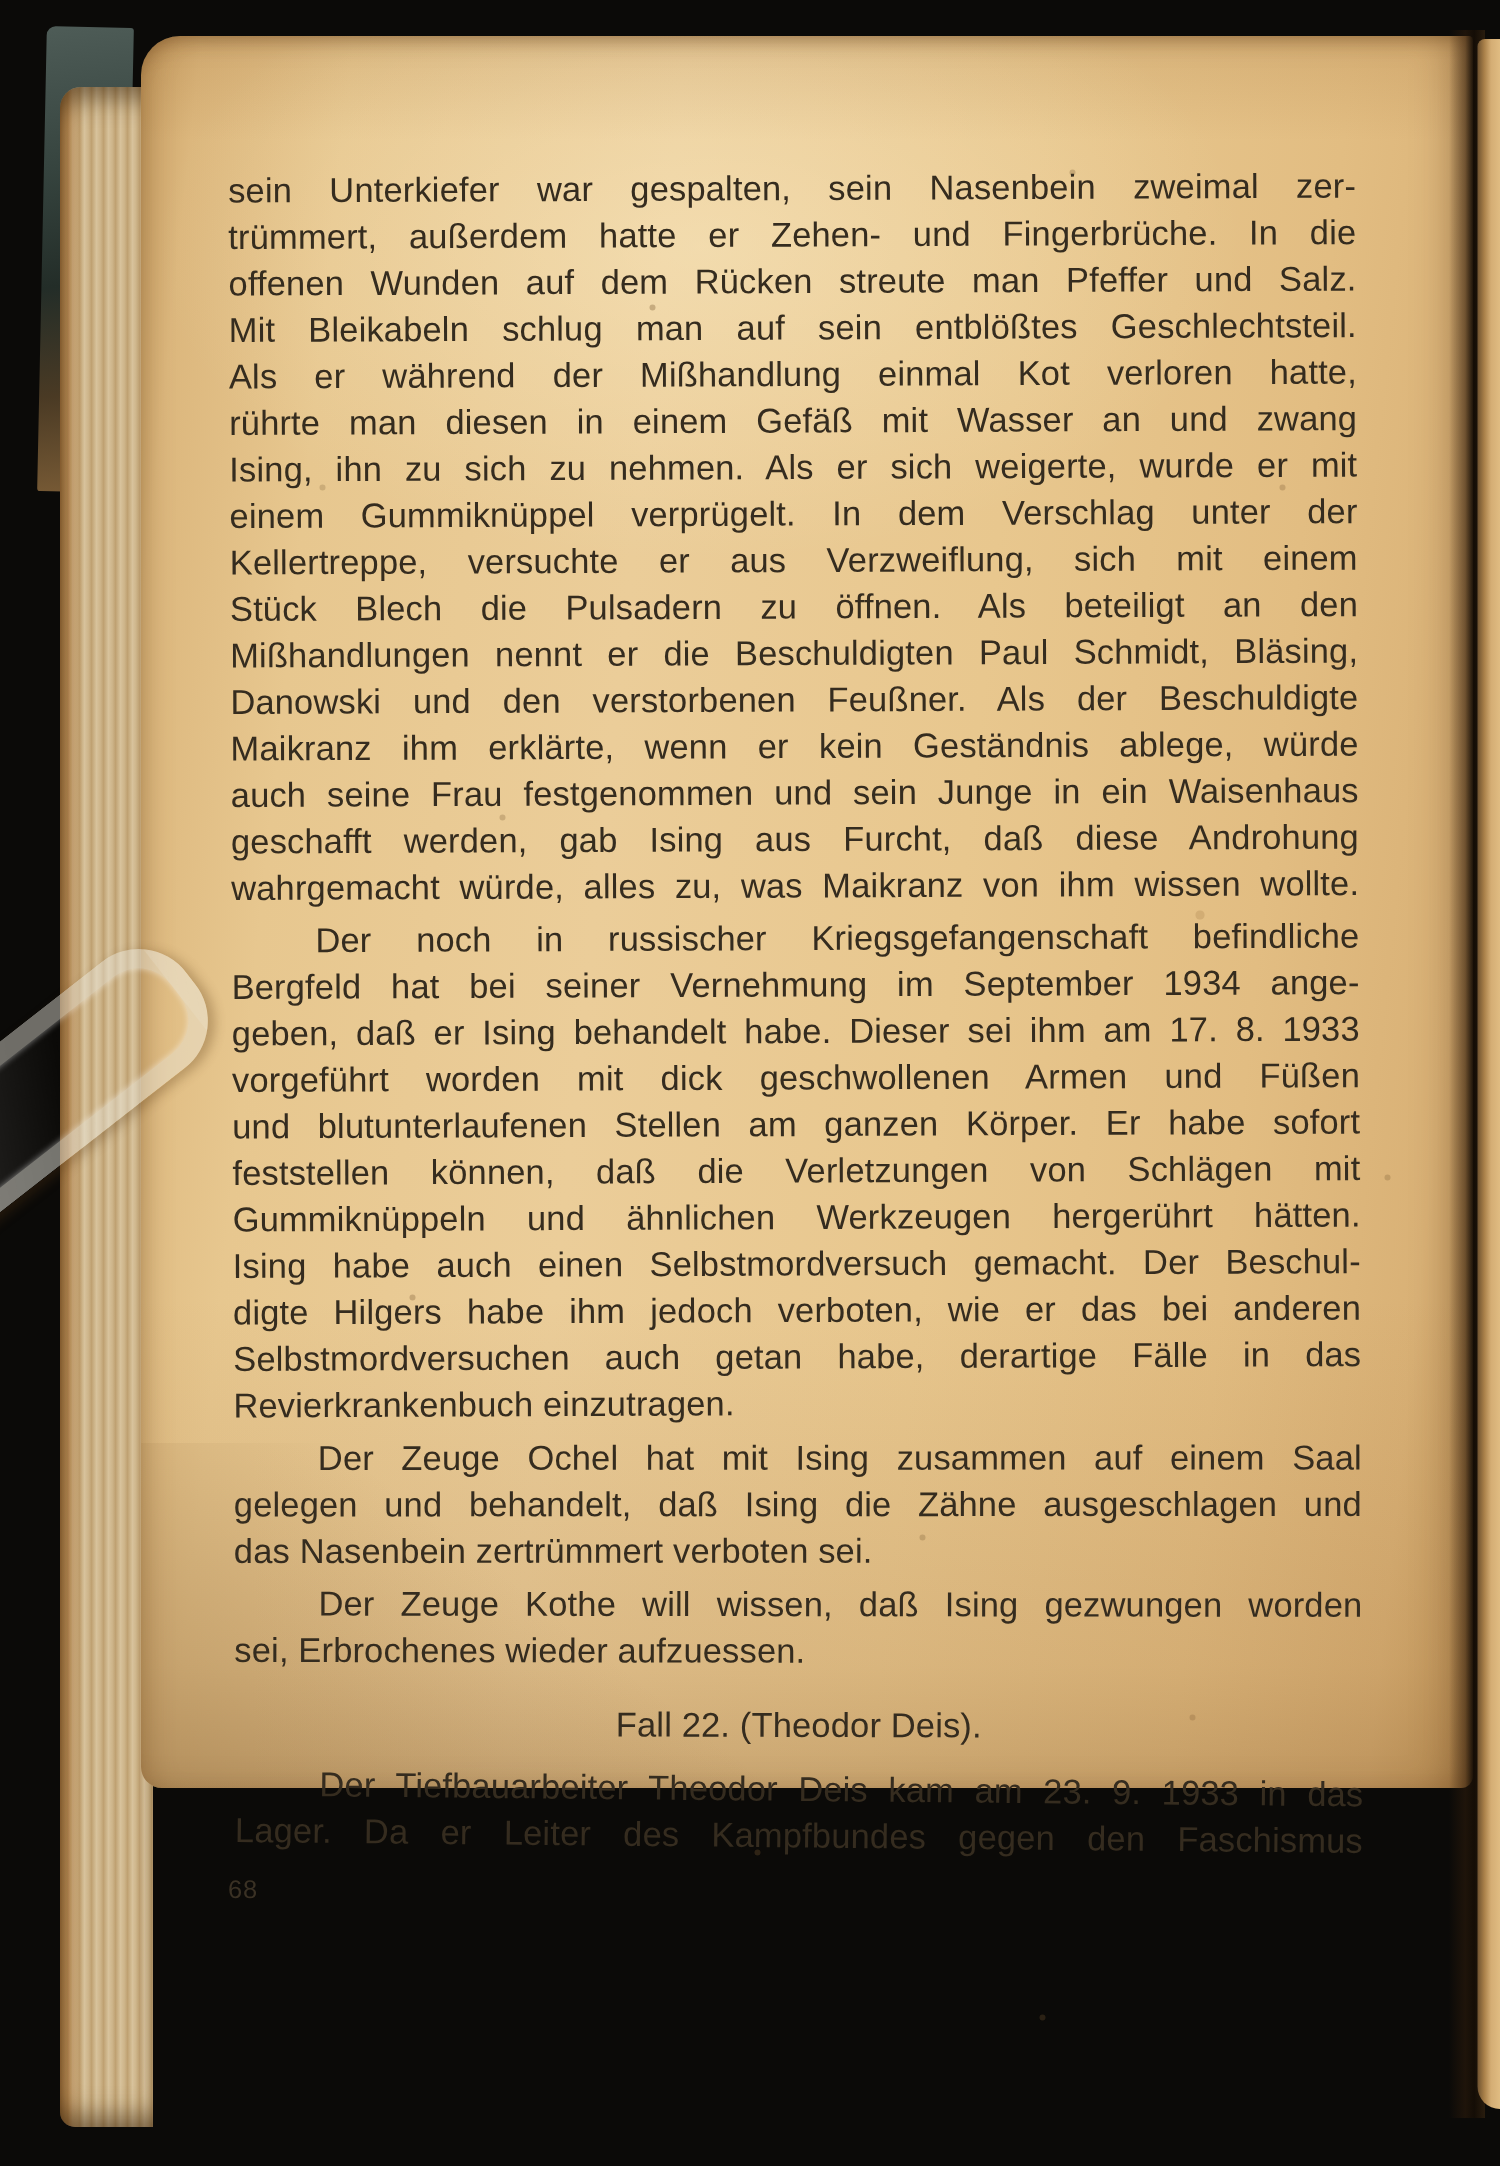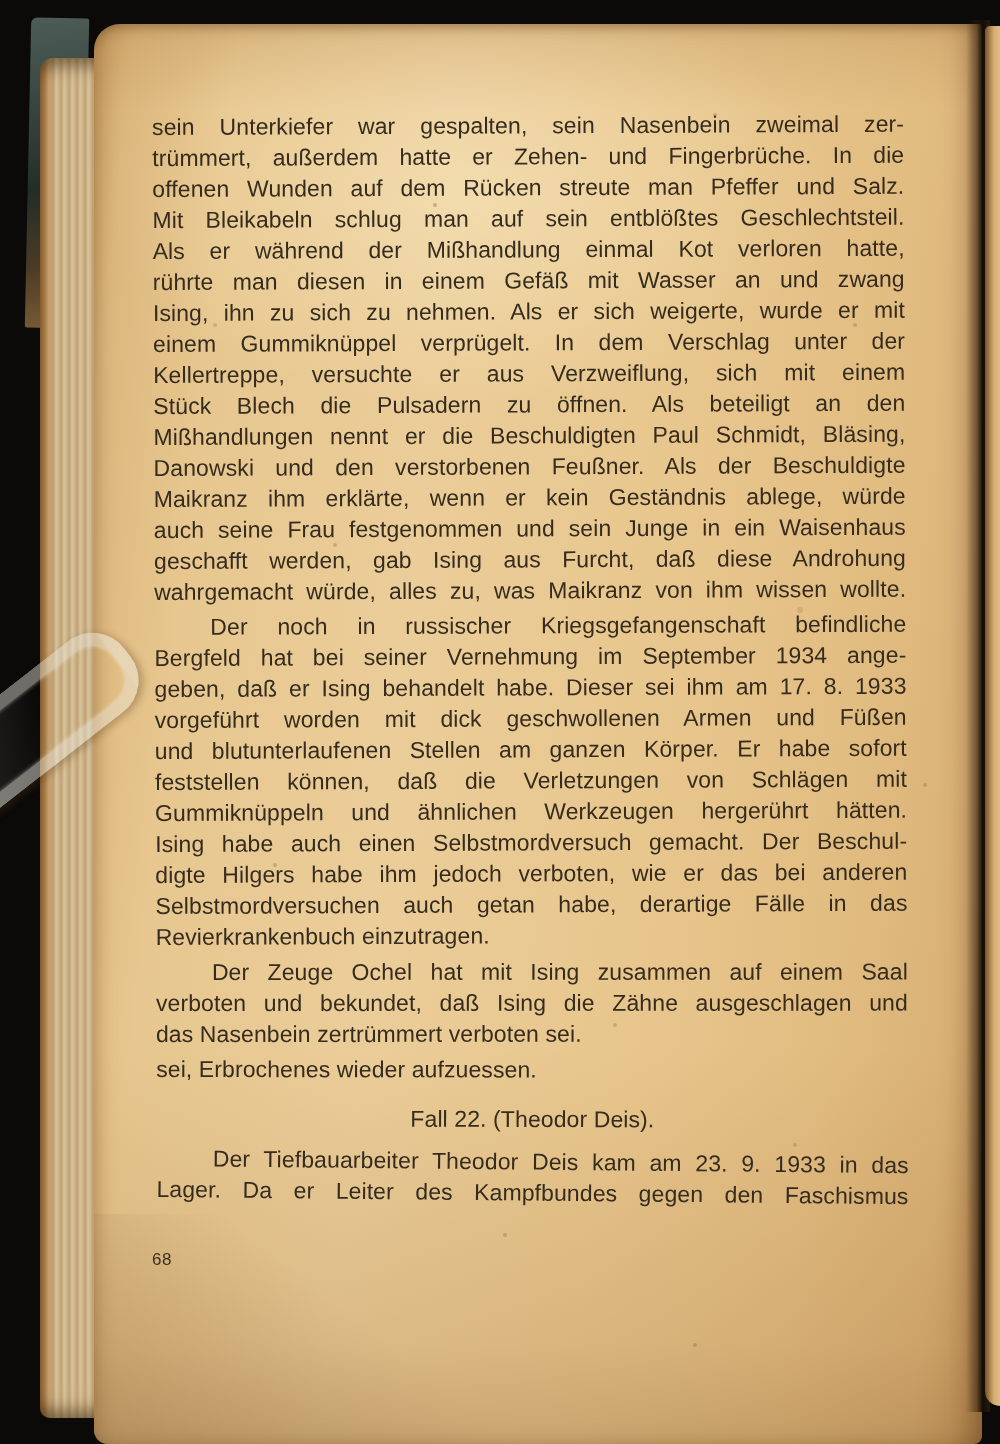--- a/index.html
+++ b/index.html
@@ -26,21 +26,21 @@
     z-index:2;border-radius:14px 0 0 10px;
     background:
       linear-gradient(90deg, rgba(140,95,45,.92) 0, rgba(175,122,62,.55) 7px, rgba(0,0,0,0) 15px),
       repeating-linear-gradient(90deg,#d9c49e 0px,#cdb489 3px,#bfa172 5px,#d5bf97 8px);
     box-shadow: inset 0 16px 16px -8px rgba(55,32,10,.55),
                 inset 0 -16px 16px -8px rgba(55,32,10,.55);
   }
 
   
   .page{
-    position:absolute;left:94px;top:24px;width:888px;height:1420px;
+    position:absolute;left:94px;top:24px;width:888px;height:1168px;
     z-index:3;border-radius:26px 3px 8px 14px;
     background:
       radial-gradient(ellipse 520px 300px at 42% 12%, rgba(255,243,208,.38), rgba(255,243,208,0) 70%),
       linear-gradient(180deg, rgba(150,100,45,.18) 0%, rgba(150,100,45,0) 6%, rgba(150,100,45,0) 72%, rgba(140,90,40,.16) 93%, rgba(120,75,30,.28) 100%),
       linear-gradient(96deg,#c9a065 0%,#dcb77d 4%,#e7c78f 14%,#ebcd99 36%,#e8c78e 60%,#e2bd82 80%,#d9b176 93%,#c79d60 100%);
     box-shadow: inset -22px 0 26px -10px rgba(95,60,25,.5),
                 inset 0 8px 12px -6px rgba(110,70,30,.45),
                 inset 14px 0 18px -10px rgba(120,80,35,.35);
   }
 
@@ -149,24 +149,25 @@
           <div class="line just">und blutunterlaufenen Stellen am ganzen Körper. Er habe sofort</div>
           <div class="line just">feststellen können, daß die Verletzungen von Schlägen mit</div>
           <div class="line just">Gummiknüppeln und ähnlichen Werkzeugen hergerührt hätten.</div>
           <div class="line just">Ising habe auch einen Selbstmordversuch gemacht. Der Beschul-</div>
           <div class="line just">digte Hilgers habe ihm jedoch verboten, wie er das bei anderen</div>
           <div class="line just">Selbstmordversuchen auch getan habe, derartige Fälle in das</div>
           <div class="line lastline">Revierkrankenbuch einzutragen.</div>
         </div>
         <div class="para">
           <div class="line just indent">Der Zeuge Ochel hat mit Ising zusammen auf einem Saal</div>
-          <div class="line just">verboten und bekundet, daß Ising die Zähne ausgeschlagen und</div>
+          <div class="line just">gelegen und behandelt, daß Ising die Zähne ausgeschlagen und</div>
           <div class="line lastline">das Nasenbein zertrümmert verboten sei.</div>
         </div>
         <div class="para">
+          <div class="line just indent">Der Zeuge Kothe will wissen, daß Ising gezwungen worden</div>
           <div class="line lastline">sei, Erbrochenes wieder aufzuessen.</div>
         </div>
         <div class="para heading">
           <div class="line center">Fall 22. (Theodor Deis).</div>
         </div>
         <div class="para">
           <div class="line just indent">Der Tiefbauarbeiter Theodor Deis kam am 23. 9. 1933 in das</div>
           <div class="line just">Lager. Da er Leiter des Kampfbundes gegen den Faschismus</div>
         </div>
       </div>

